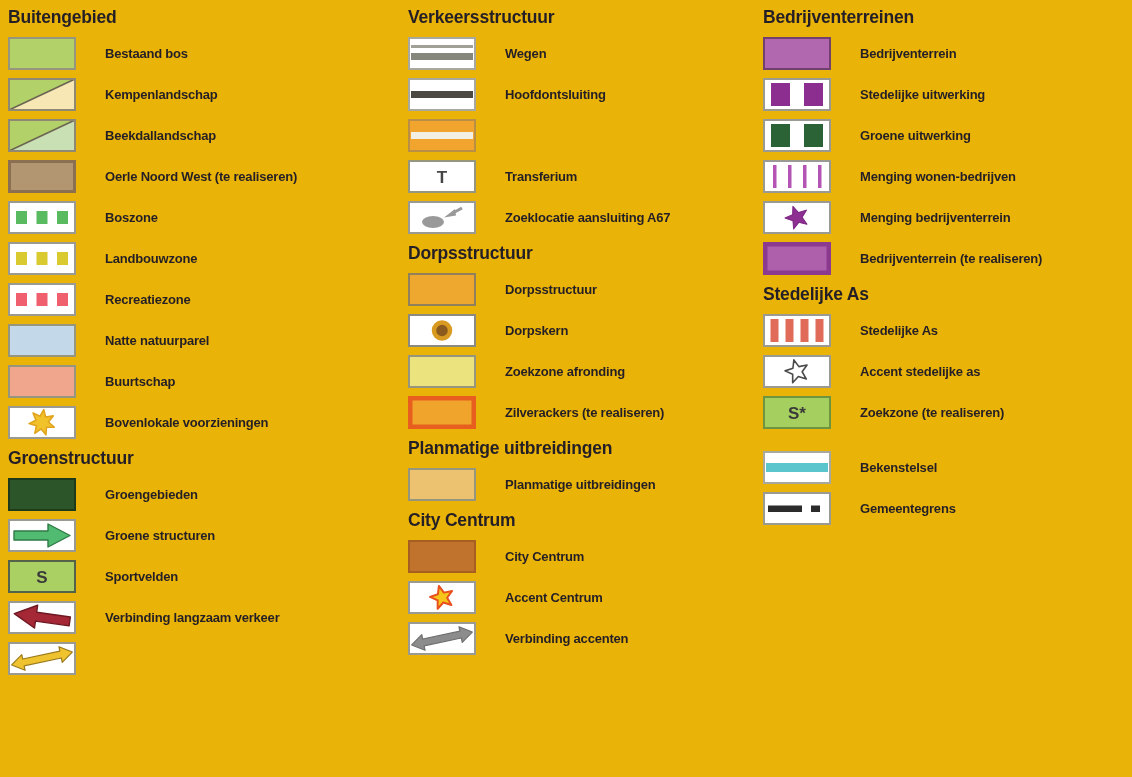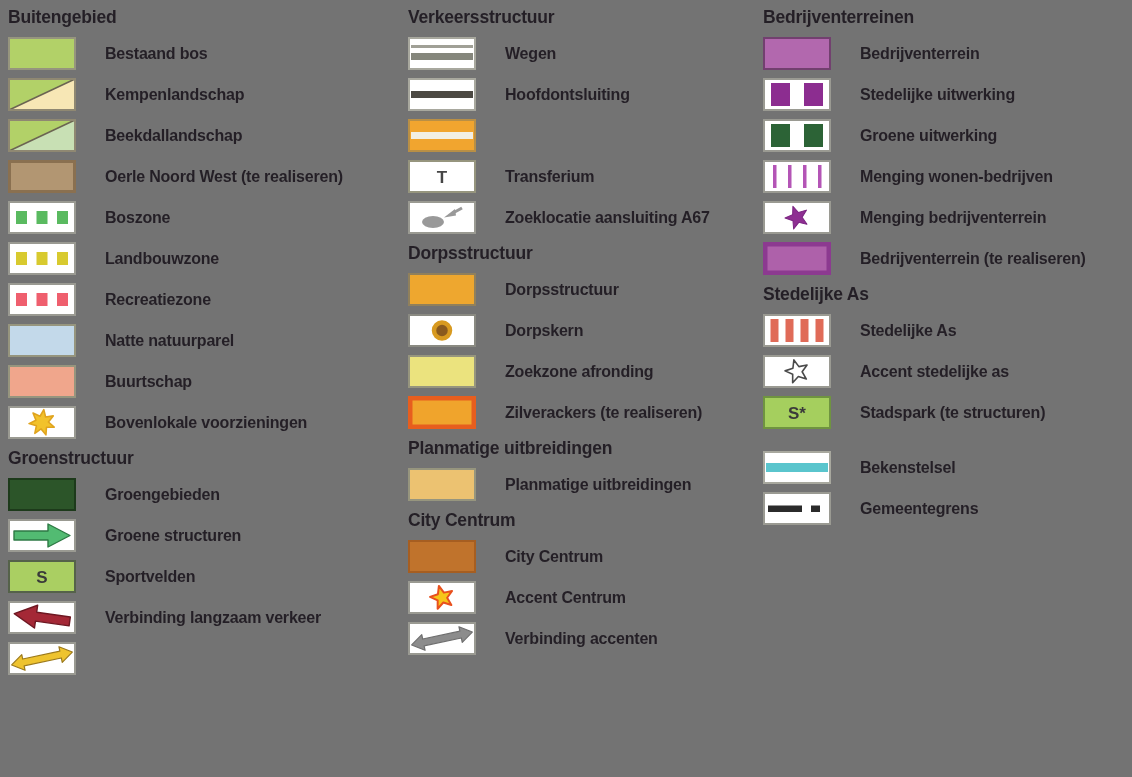--- a/index.html
+++ b/index.html
@@ -1,36 +1,36 @@
 <!DOCTYPE html>
 <html><head>
 <meta charset="utf-8">
 <style>
   html,body{margin:0;padding:0;}
   body{
     width:1132px;height:777px;background:#ffffff;
     font-family:"Liberation Sans",sans-serif;
     overflow:hidden;
   }
-  .legend{position:relative;width:1132px;height:777px;background:#737373;}
+  .legend{position:relative;width:1132px;height:777px;background:#eab308;}
   .col{position:absolute;top:6px;}
   .col1{left:8px;width:392px;}
   .col2{left:408px;width:352px;}
   .col3{left:763px;width:365px;}
   .section + .section{margin-top:8px;}
   .header{
     font-size:17.5px;font-weight:700;color:#241f26;
     height:22px;line-height:22px;margin-bottom:9px;white-space:nowrap;
     letter-spacing:-0.2px;
   }
   .row{display:flex;align-items:center;height:33px;margin-bottom:8px;}
   .swatch{flex:0 0 68px;width:68px;height:33px;}
   .swatch svg{display:block;}
   .label{
-    margin-left:29px;font-size:16px;font-weight:700;color:#241f26;
+    margin-left:29px;font-size:13px;font-weight:700;color:#241f26;
     white-space:nowrap;letter-spacing:-0.2px;
   }
 </style>
 </head>
 <body>
 
 <div class="legend" id="legend">
     <div class="col col1">
       <div class="section">
         <div class="header">Buitengebied</div>
@@ -390,21 +390,21 @@
           </div>
           <span class="label">Accent stedelijke as</span>
         </div>
         <div class="row">
           <div class="swatch">
             <svg width="68" height="33" viewBox="0 0 68 33">
               <rect x="1" y="1" width="66" height="31" fill="#a5cf5e" stroke="#6f9440" stroke-width="2"></rect>
               <text x="34" y="17" text-anchor="middle" dominant-baseline="central" font-family="&quot;Liberation Sans&quot;,sans-serif" font-size="17" font-weight="700" fill="#3a3a3a">S*</text>
             </svg>
           </div>
-          <span class="label">Stadspark (te structuren)</span>
+          <span class="label">Zoekzone (te realiseren)</span>
         </div>
       </div>
       <div class="section" style="margin-top: 22px;">
         <div class="row">
           <div class="swatch">
             <svg width="68" height="33" viewBox="0 0 68 33">
               <rect x="1" y="1" width="66" height="31" fill="#ffffff" stroke="#a8a89e" stroke-width="2"></rect>
               <rect x="3" y="12" width="62" height="9" fill="#5ac5cd"></rect>
             </svg>
           </div>

